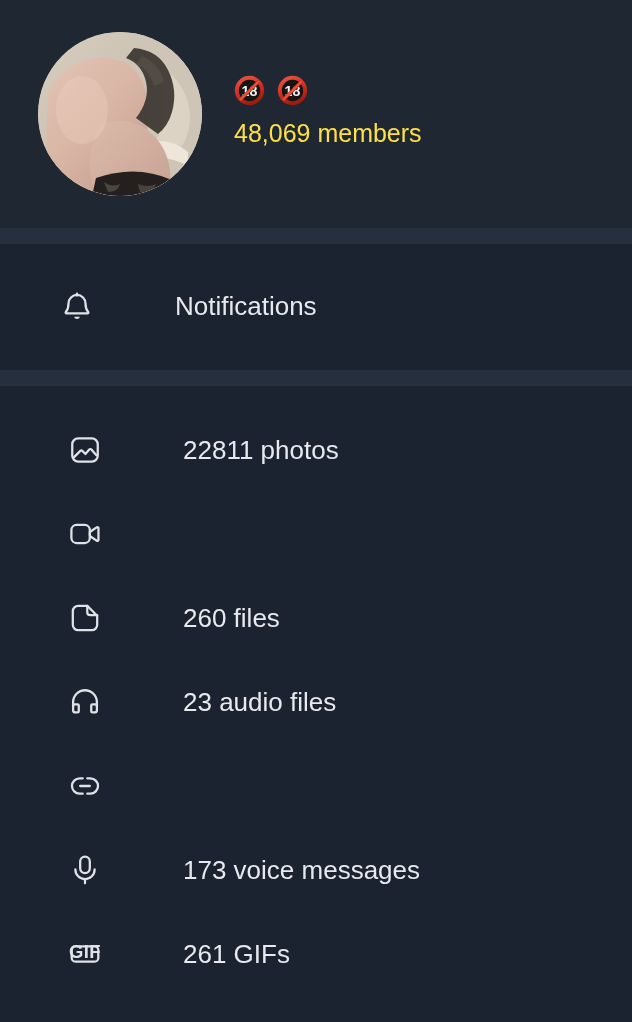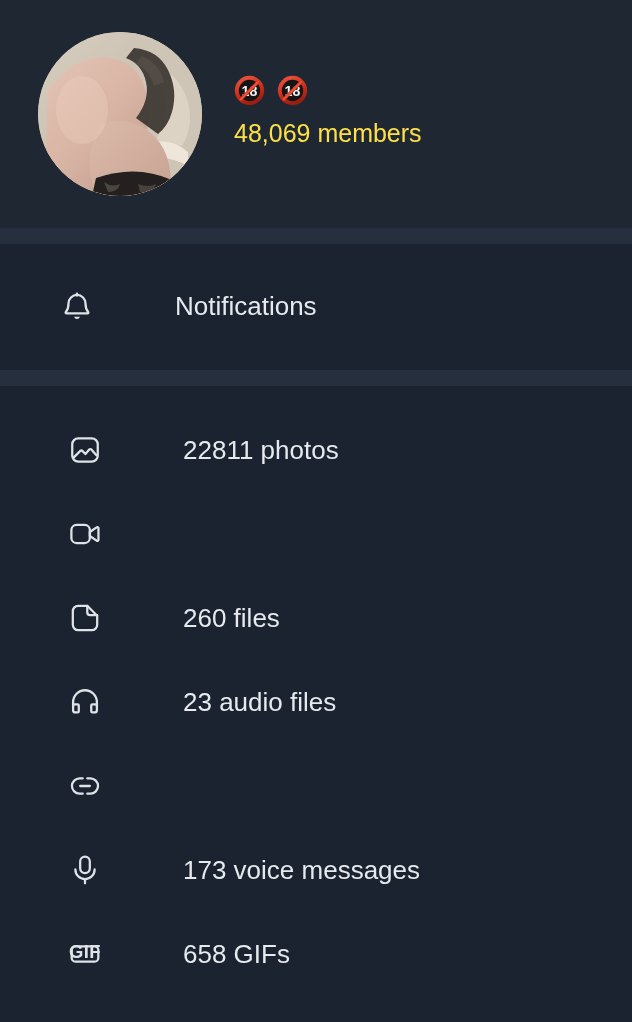--- a/index.html
+++ b/index.html
@@ -280,17 +280,17 @@
       <span class="row-label">173 voice messages</span>
     </div>
 
     <div class="row">
       <span class="row-icon">
         <svg width="34" height="34" viewBox="0 0 24 24" fill="none">
           <rect x="2.6" y="6.6" width="18.8" height="10.8" rx="2.6" stroke="currentColor" stroke-width="1.6"></rect>
           <text class="gif-text" x="12" y="15.1" text-anchor="middle">GIF</text>
         </svg>
       </span>
-      <span class="row-label">658 GIFs</span>
+      <span class="row-label">261 GIFs</span>
     </div>
 
   </div>
 </div>
 
 </body></html>

